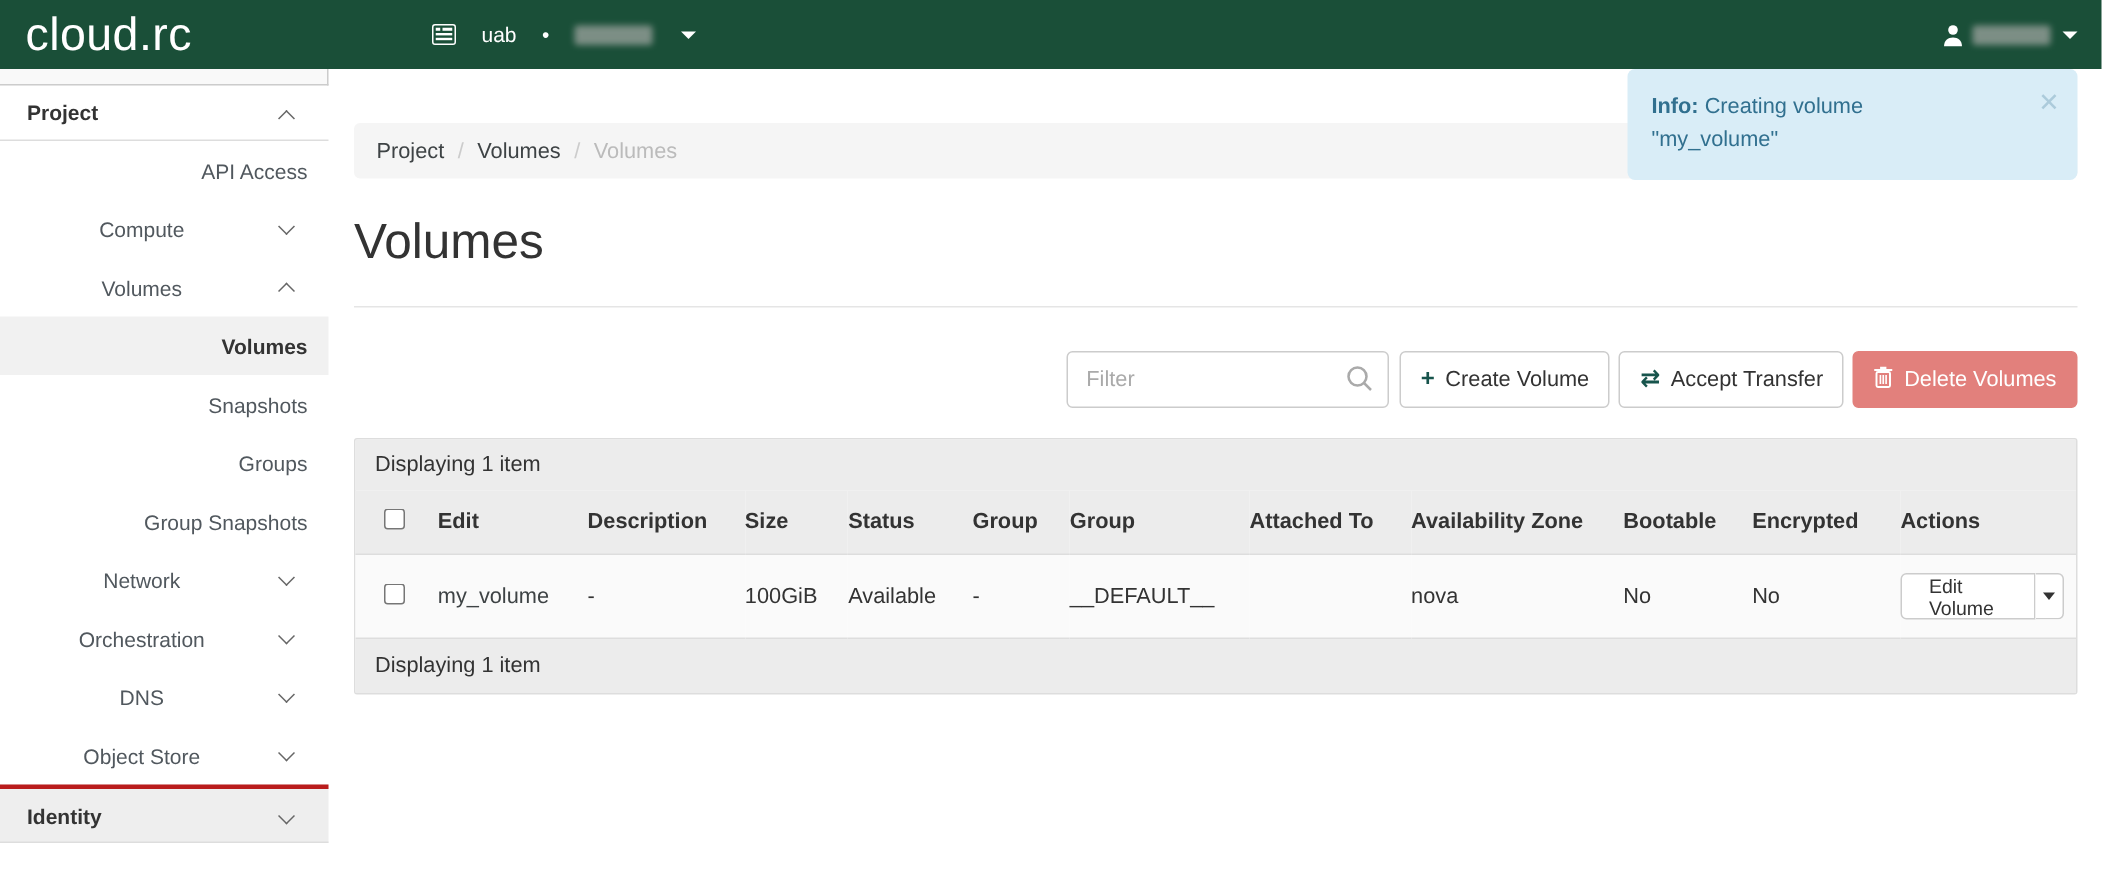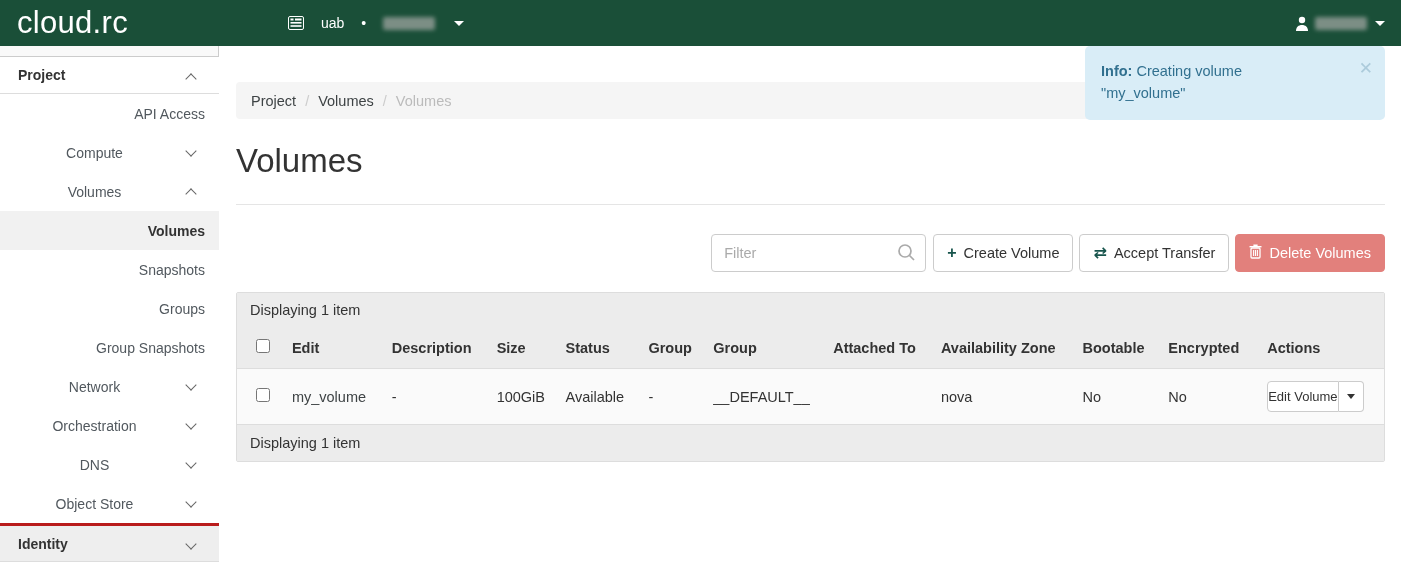--- a/index.html
+++ b/index.html
@@ -70,21 +70,21 @@
   table.vol td { background:#fafafa; padding:12px 8px 12px 0; border-top:1px solid #ddd; border-bottom:1px solid #ddd; color:#333; }
   .c-name{width:100px}.c-desc{width:105px}.c-size{width:69px}.c-status{width:83px}
   .c-group{width:65px}.c-type{width:120px}.c-att{width:108px}.c-az{width:142px}
   .c-boot{width:86px}.c-enc{width:99px}.c-act{width:117px}
   .vol-link { color:#3e4345; cursor:pointer; }
   .tbl-footer { background:#ececec; padding:10px 13px; font-size:14.5px; color:#333; }
   input[type=checkbox]{ width:14px; height:14px; accent-color:#fff; }
 
   .split-btn { display:inline-flex; height:31px; }
   .split-btn .main { background:#fff; border:1px solid #ccc; border-radius:4px 0 0 4px;
-    padding:0 0; font-size:13px; color:#333; display:flex; align-items:center; cursor:pointer; }
+    padding:0 18px; font-size:13px; color:#333; display:flex; align-items:center; cursor:pointer; }
   .split-btn .arrow { background:#fff; border:1px solid #ccc; border-left:none; border-radius:0 4px 4px 0;
     width:25px; display:flex; align-items:center; justify-content:center; cursor:pointer; }
   .split-btn .arrow i { width:0; height:0; border-left:4px solid transparent; border-right:4px solid transparent;
     border-top:5px solid #333; }
 
   
   .toast { position:absolute; top:46px; left:1085px; width:300px; background:#d9edf7;
     border-radius:5px; padding:14px 38px 15px 16px; color:#31708f; font-size:14.5px; line-height:1.55; z-index:10; }
   .toast .msg-wrap { max-width:178px; display:inline-block; }
   .toast b { font-weight:bold; }

